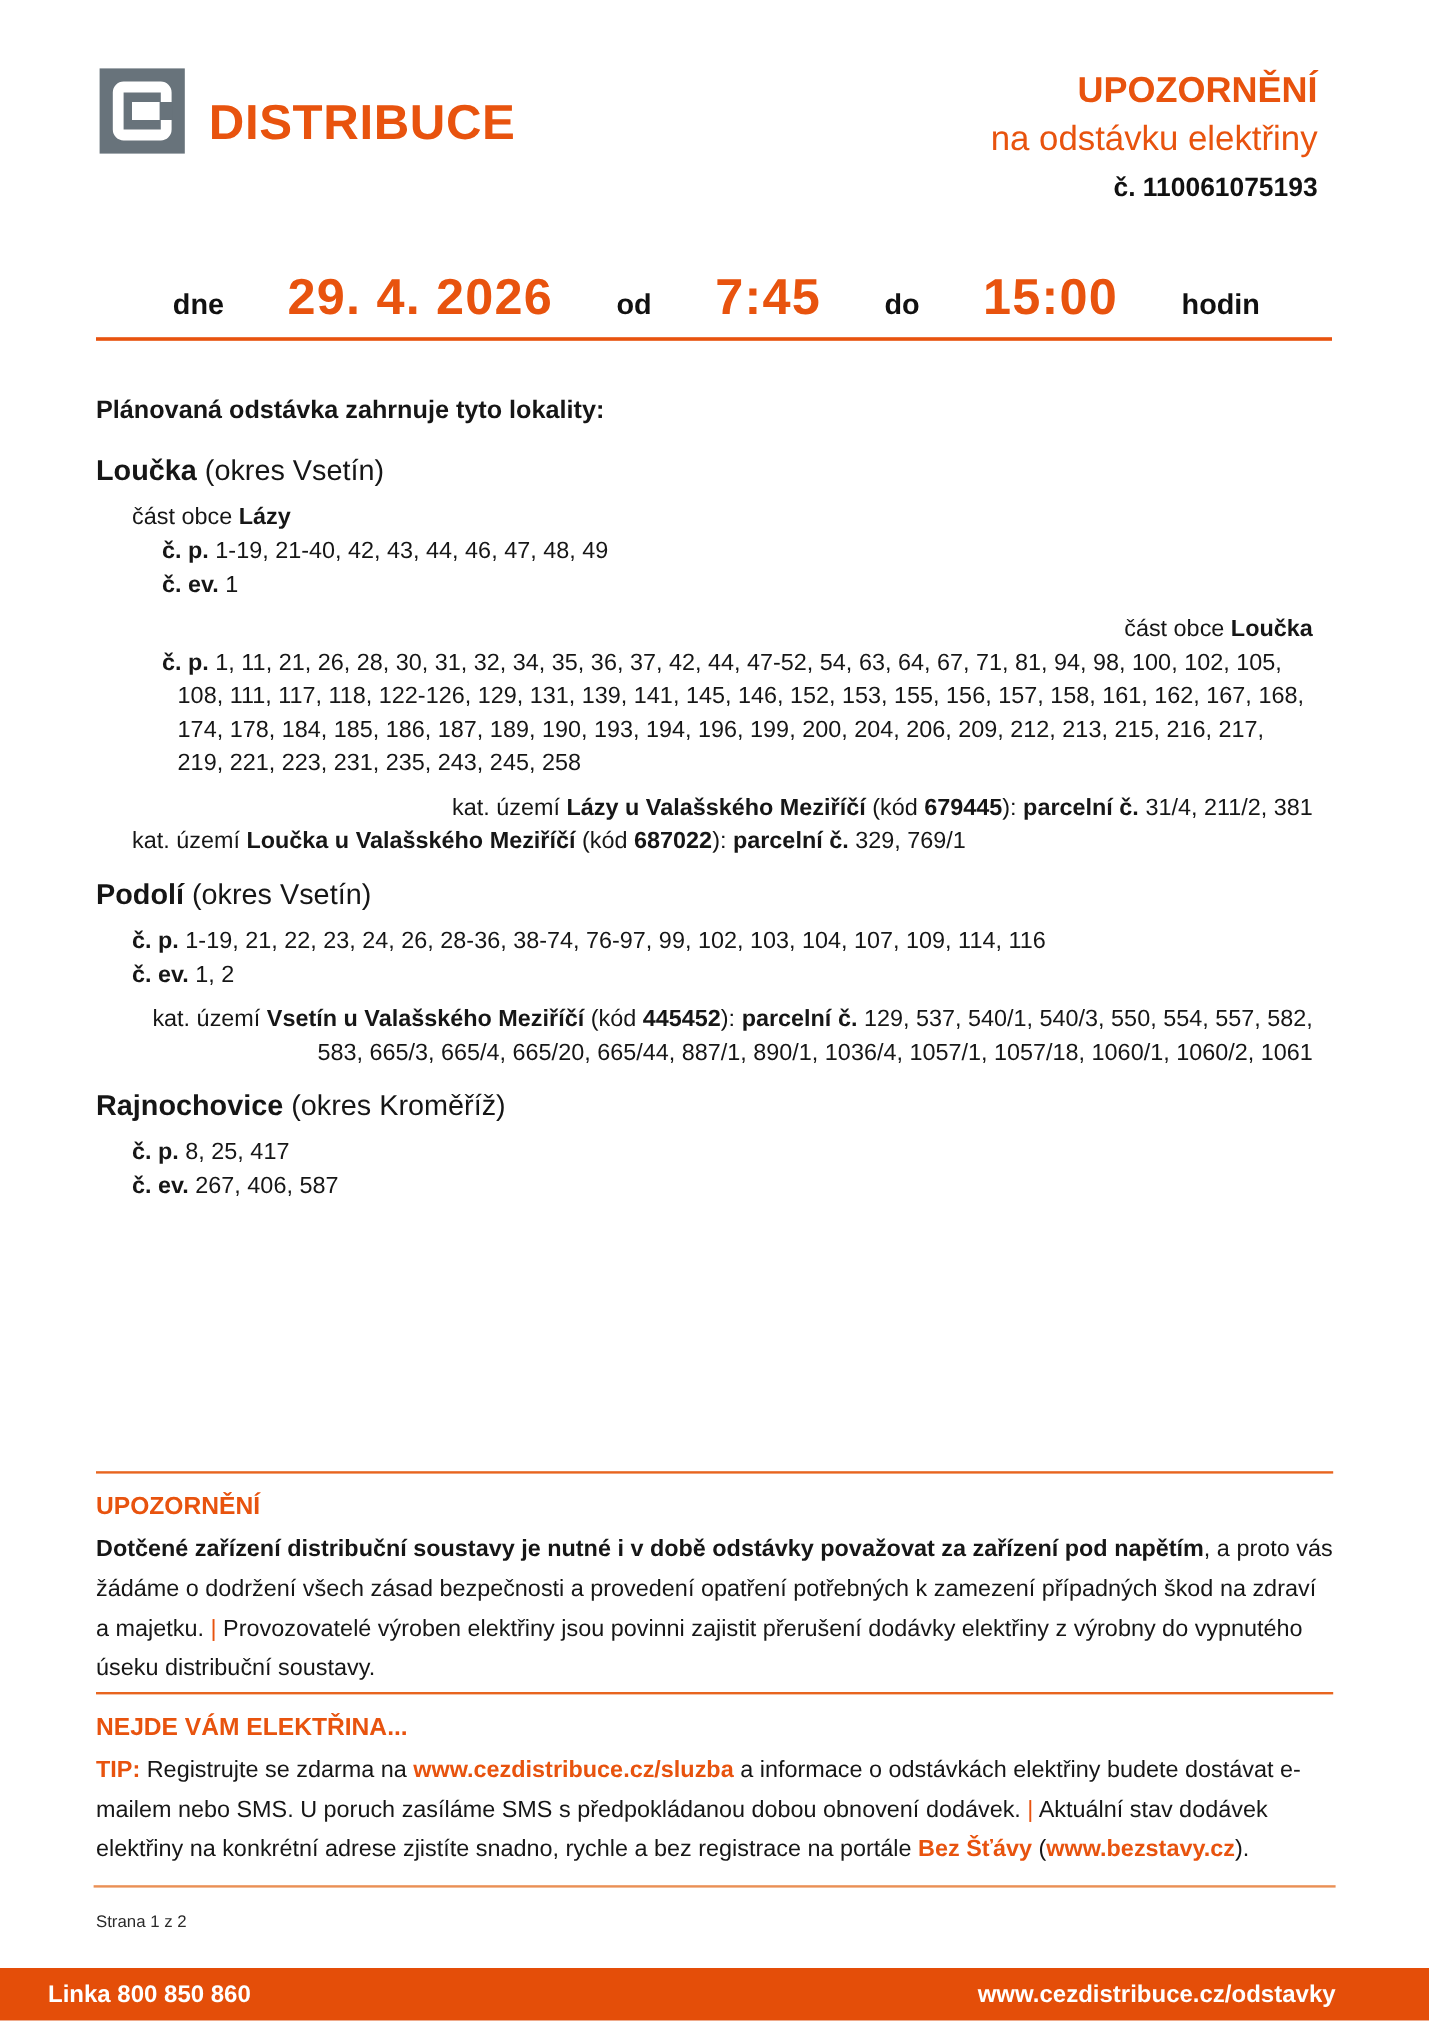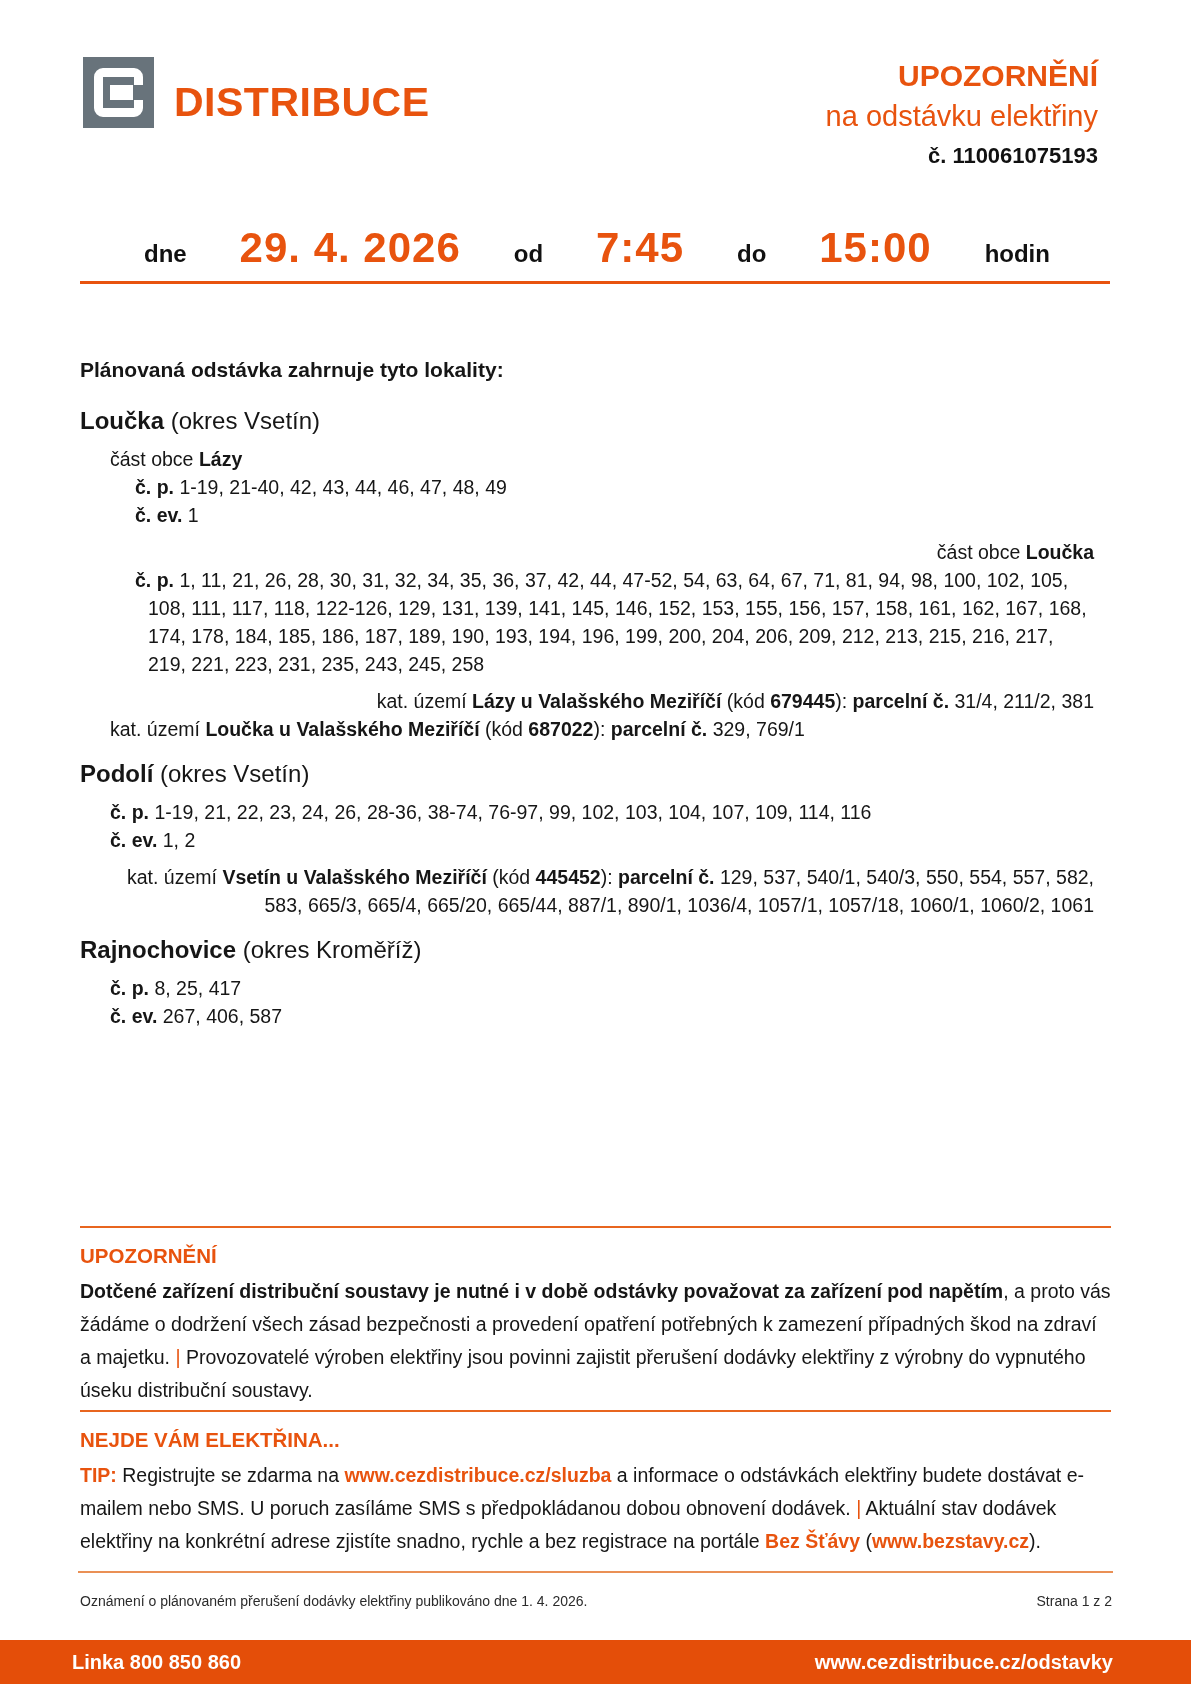--- a/index.html
+++ b/index.html
@@ -21,21 +21,21 @@
   .ht3{font-size:22px;font-weight:bold;color:#111;line-height:40px;}
   
   .schedule{
     position:absolute;top:224px;left:80px;width:1030px;height:60px;box-sizing:border-box;
     display:flex;align-items:baseline;justify-content:space-between;
     padding:0 60px 6px 64px;border-bottom:3px solid #E8530E;
   }
   .s-label{font-size:24px;font-weight:bold;color:#111;}
   .s-big{font-size:42px;font-weight:bold;color:#E8530E;letter-spacing:1px;}
   
-  .content{position:absolute;left:80px;top:356px;width:1014px;font-size:19.5px;line-height:28px;color:#161616;}
+  .content{position:absolute;left:80px;top:328px;width:1014px;font-size:19.5px;line-height:28px;color:#161616;}
   .bold{font-weight:bold;}
   .intro{font-size:21px;font-weight:bold;margin:0 0 22px 0;}
   .loc-head{font-size:24px;line-height:30px;margin:16px 0 9px 0;}
   .loc-head.first{margin-top:0;}
   .ind1{margin-left:30px;}
   .ind2{margin-left:55px;}
   .sp{margin-top:9px;text-align:right;}
   .hang{margin-left:68px;text-indent:-13px;}
   .kat{margin-left:43px;text-indent:-13px;}
   
@@ -43,21 +43,21 @@
   .tip-sec{position:absolute;left:80px;top:1410px;width:1031px;border-top:2px solid #E8651F;}
   .sec-head{font-size:20.5px;font-weight:bold;color:#E8530E;margin-top:16px;}
   .sec-body{margin-top:7px;font-size:19.5px;line-height:33px;color:#161616;}
   .orange{color:#E8530E;}
   .olink{color:#E8530E;font-weight:bold;text-decoration:none;cursor:pointer;}
   .foot-rule{position:absolute;left:78px;top:1571px;width:1035px;border-top:2px solid #EA9055;}
   .footnote{position:absolute;left:80px;top:1593px;width:1032px;display:flex;justify-content:space-between;font-size:14px;color:#2b2b2b;}
   .footer-bar{
     position:absolute;left:0;bottom:0;width:100%;height:44px;background:#E44E09;color:#fff;
     display:flex;justify-content:space-between;align-items:center;
-    padding:0 78px 0 72px;box-sizing:border-box;font-size:20px;font-weight:bold;
+    padding:0 78px 0 40px;box-sizing:border-box;font-size:20px;font-weight:bold;
   }
   .footer-bar a{color:#fff;text-decoration:none;}
 </style>
 </head>
 <body>
 
 <div class="page">
 
   <div class="brand">
     <div class="logo">
@@ -145,21 +145,20 @@
 
   <div class="tip-sec">
     <div class="sec-head">NEJDE VÁM ELEKTŘINA...</div>
     <div class="sec-body">
       <span class="orange bold">TIP:</span><span> Registrujte se zdarma na </span><a class="olink">www.cezdistribuce.cz/sluzba</a><span> a informace o odstávkách elektřiny budete dostávat e-mailem nebo SMS. U poruch zasíláme SMS s předpokládanou dobou obnovení dodávek. </span><span class="orange">|</span><span> Aktuální stav dodávek elektřiny na konkrétní adrese zjistíte snadno, rychle a bez registrace na portále </span><span class="orange bold">Bez Šťávy</span><span> (</span><a class="olink">www.bezstavy.cz</a><span>).</span>
     </div>
   </div>
 
   <div class="foot-rule"></div>
   <div class="footnote">
-    <span>Oznámení o plánovaném přerušení dodávky elektřiny publikováno dne 1. 4. 2026.</span>
     <span>Strana 1 z 2</span>
   </div>
 
   <div class="footer-bar">
     <span>Linka 800 850 860</span>
     <a>www.cezdistribuce.cz/odstavky</a>
   </div>
 
 </div>
 

